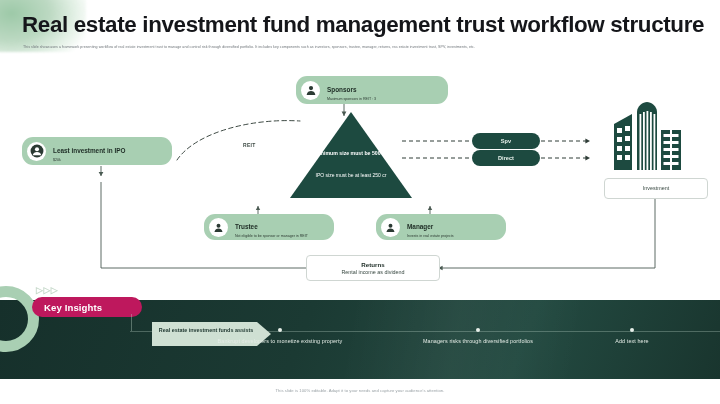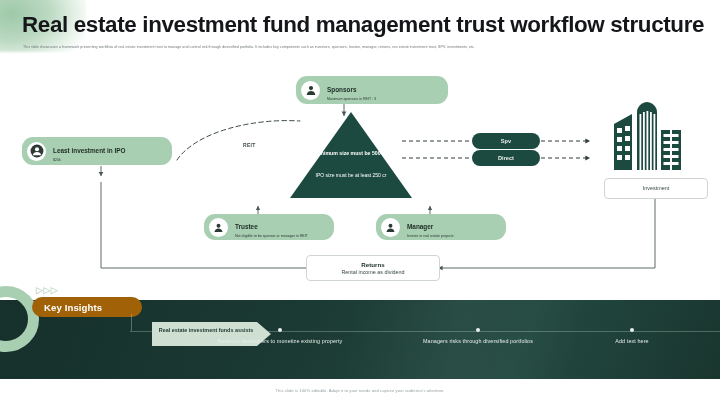--- a/index.html
+++ b/index.html
@@ -119,21 +119,21 @@
 
   .ring {
     position: absolute; left: -27px; top: 286px;
     width: 66px; height: 66px; border-radius: 50%;
     border: 11px solid #a9cfb3; background: transparent;
   }
 
   .ki-pill {
     position: absolute; left: 32px; top: 297px;
     width: 110px; height: 20px;
-    background: #a16207;
+    background: #be185d;
     border-radius: 10px;
     display: flex; align-items: center;
     padding-left: 12px;
   }
   .ki-pill .ki-txt {
     font-size: 9.6px; font-weight: bold; color: #ffffff; letter-spacing: 0.1px;
   }
 
   .chevs {
     position: absolute; left: 36px; top: 285px;

